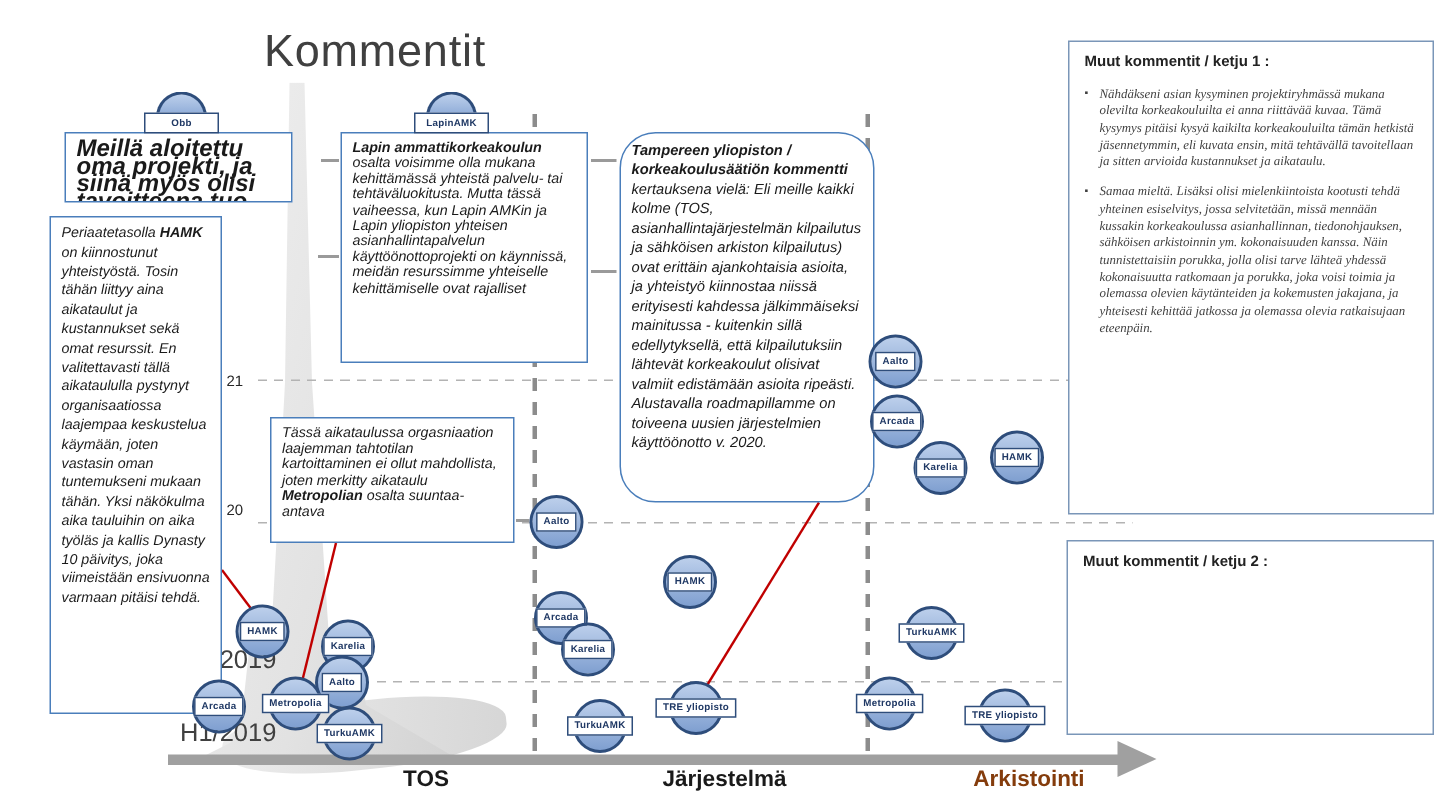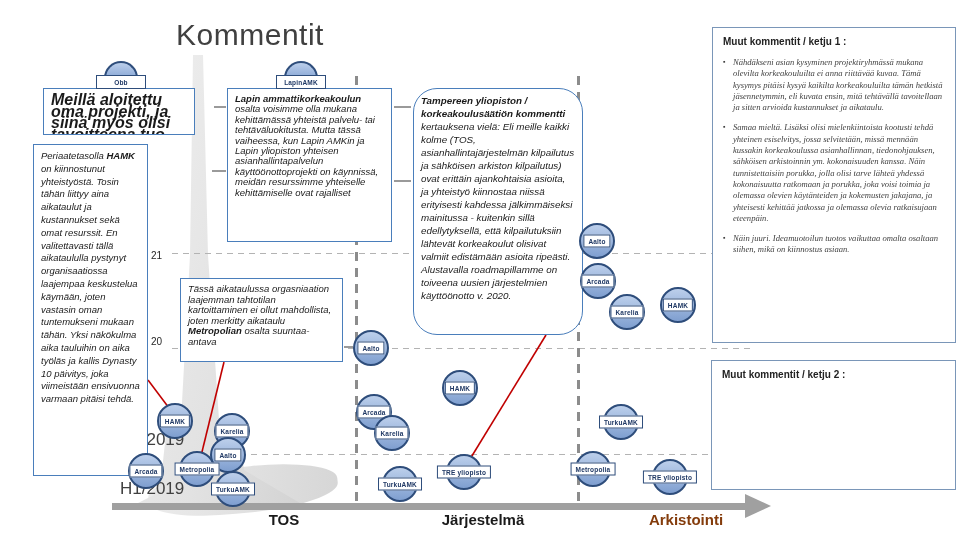--- a/index.html
+++ b/index.html
@@ -226,23 +226,19 @@
   <h3>Muut kommentit / ketju 1 :</h3>
   <div class="bullets">
       <div class="bullet">
         <div class="glyph">▪</div>
         <div>Nähdäkseni asian kysyminen projektiryhmässä mukana olevilta korkeakouluilta ei anna riittävää kuvaa. Tämä kysymys pitäisi kysyä kaikilta korkeakouluilta tämän hetkistä jäsennetymmin, eli kuvata ensin, mitä tehtävällä tavoitellaan ja sitten arvioida kustannukset ja aikataulu.</div>
       </div>
       <div class="bullet">
         <div class="glyph">▪</div>
         <div>Samaa mieltä. Lisäksi olisi mielenkiintoista kootusti tehdä yhteinen esiselvitys, jossa selvitetään, missä mennään kussakin korkeakoulussa asianhallinnan, tiedonohjauksen, sähköisen arkistoinnin ym. kokonaisuuden kanssa. Näin tunnistettaisiin porukka, jolla olisi tarve lähteä yhdessä kokonaisuutta ratkomaan ja porukka, joka voisi toimia ja olemassa olevien käytänteiden ja kokemusten jakajana, ja yhteisesti kehittää jatkossa ja olemassa olevia ratkaisujaan eteenpäin.</div>
       </div>
-      <div class="bullet">
-        <div class="glyph">▪</div>
-        <div>Näin juuri. Ideamuotoilun tuotos vaikuttaa omalta osaltaan siihen, mikä on kiinnostus asiaan.</div>
-      </div>
     </div>
 </div>
 <div class="abs panel panel-2">
   <h3>Muut kommentit / ketju 2  :</h3>
   <div class="bullets">
     </div>
 </div>
 
 </body></html>

